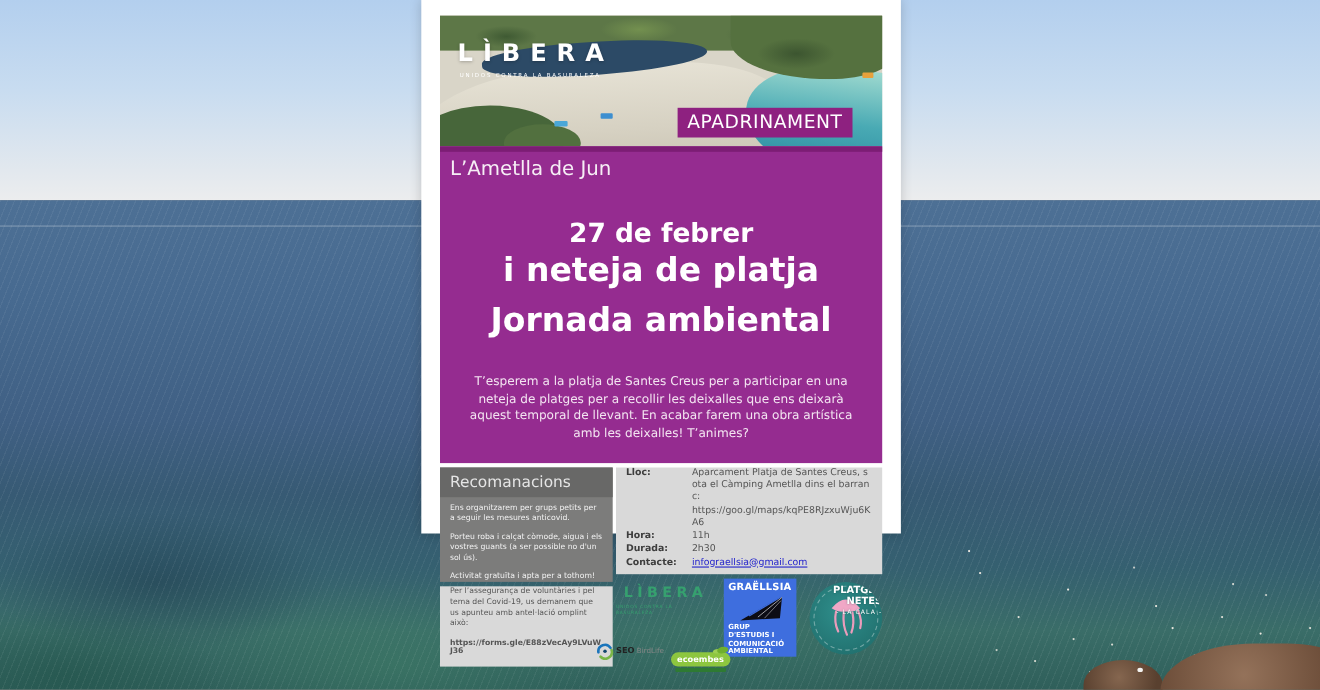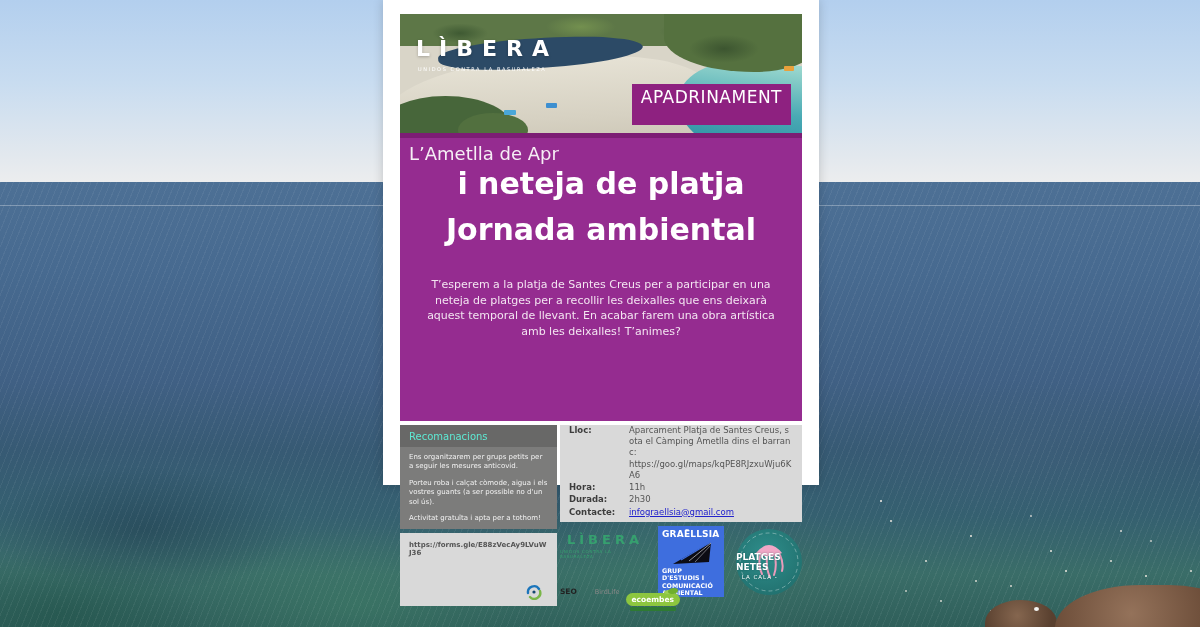--- a/index.html
+++ b/index.html
@@ -60,34 +60,34 @@
   .shrub-c{position:absolute;left:58px;bottom:-14px;width:70px;height:34px;border-radius:50%;background:#52703f;}
   .towel{position:absolute;border-radius:1px;}
   .towel-1{left:104px;top:96px;width:12px;height:5px;background:#4aa7d8;}
   .towel-2{left:146px;top:89px;width:11px;height:5px;background:#3d8fd0;}
   .towel-3{left:384px;top:52px;width:10px;height:5px;background:#e8a13c;}
 
   .libera-hero{position:absolute;left:16px;top:22px;color:#ffffff;}
   .libera-hero-title{font-size:22px;letter-spacing:9px;font-weight:bold;
     text-shadow:0 1px 3px rgba(0,0,0,.25);}
   .libera-hero-sub{font-size:5px;letter-spacing:1.6px;margin-top:5px;margin-left:2px;}
-  .badge{position:absolute;right:11px;bottom:8px;background:var(--badge-bg,#8e2180);color:#fff;
-    font-size:17px;padding:3px 9px 18px;letter-spacing:.5px;}
+  .badge{position:absolute;right:27px;bottom:8px;background:var(--badge-bg,#8e2180);color:#fff;
+    font-size:17px;padding:3px 9px 4px;letter-spacing:.5px;}
 
   
   .magenta{position:absolute;left:17px;top:133px;width:402px;height:288px;
     background:var(--magenta,#952c90);border-top:5px solid var(--magenta-dark,#7c1d74);color:#fff;}
   .location{font-size:18px;padding:5px 0 0 9px;color:#f6eef5;}
   .date{margin-top:34px;text-align:center;font-size:24px;font-weight:bold;}
   .title-l{margin-top:6px;text-align:center;font-size:30px;font-weight:bold;line-height:1.32;}
   .desc{margin:28px auto 0;width:362px;text-align:center;font-size:11px;line-height:1.42;color:#f3e4f1;}
 
   
   .reco{position:absolute;left:17px;top:425px;width:157px;height:104px;background:var(--gray-dark,#7c7c7b);}
-  .reco-head{background:var(--gray-darker,#686867);color:#5eead4;font-size:10px;padding:6px 0 5px 9px;}
+  .reco-head{background:var(--gray-darker,#686867);color:#e5e5e5;font-size:14px;padding:6px 0 5px 9px;}
   .reco-body{padding:6px 9px 0;}
   .reco-body p{margin:0 0 7px;font-size:7px;line-height:1.35;color:#f2f2f2;}
 
   .info{position:absolute;left:177px;top:425px;width:242px;height:97px;background:var(--gray-light,#d9d9d9);}
   .info-head{font-size:14px;color:#3d3d3d;padding:7px 0 4px 9px;letter-spacing:.4px;}
   .info-grid{display:grid;grid-template-columns:56px 1fr;column-gap:4px;row-gap:1px;padding:0 8px 0 9px;}
   .info-label{font-size:8.5px;font-weight:bold;color:#3d3d3d;}
   .info-value{font-size:8.5px;color:#555;line-height:1.32;word-break:break-all;}
   .info-link{color:var(--link-blue,#2222cc);text-decoration:underline;cursor:pointer;}
 
@@ -96,39 +96,39 @@
   .signup-text{font-size:7px;color:#555;line-height:1.4;padding:0 9px;margin:0;}
   .signup-link{font-size:7px;color:#555;padding:0 9px;margin-top:8px;word-break:break-all;cursor:pointer;font-weight:bold;}
 
   
   .logos{position:absolute;left:177px;top:526px;width:242px;height:74px;display:flex;justify-content:space-between;}
   .libera-col{width:86px;display:flex;flex-direction:column;align-items:center;padding-top:6px;}
   .lf-title{color:var(--libera-green,#36a06f);font-size:13px;font-weight:bold;letter-spacing:4px;margin-left:4px;}
   .lf-sub{color:var(--libera-green,#36a06f);font-size:4px;letter-spacing:.7px;margin-top:2px;}
   .lf-div{width:38px;height:1px;background:#aaa;margin:7px 0 6px;}
   .lf-row{display:flex;align-items:center;gap:6px;}
-  .seo{display:flex;align-items:center;gap:18px;text-align:right;}
+  .seo{display:flex;align-items:center;gap:2px;text-align:right;}
   .seo-text{font-size:7.5px;font-weight:bold;color:#222;}
   .seo-suffix{font-size:6.5px;font-weight:normal;color:#888;}
   .eco{display:flex;flex-direction:column;align-items:center;margin-top:21px;}
   .eco-pill{background:var(--ecoembes-green,#8dc63f);color:#fff;font-size:7.5px;font-weight:bold;
     border-radius:7px;padding:2px 6px;position:relative;}
   .eco-leaf{position:absolute;top:-5px;right:2px;width:10px;height:6px;border-radius:60% 40% 60% 40%;
     background:#6faf2e;box-shadow:-5px 1px 0 -1px #9ccf52;}
   .eco-bar{width:46px;height:4px;background:#2e7a33;margin-top:1px;border-radius:1px;}
 
   .graellsia{width:66px;height:71px;background:var(--graellsia-blue,#3e6ede);color:#fff;padding:3px 4px;}
   .gr-name{font-size:9px;font-weight:bold;letter-spacing:.2px;}
   .gr-wing{display:block;margin:1px auto 1px;}
   .gr-sub{font-size:6.3px;font-weight:bold;line-height:1.18;}
 
   .platges{width:66px;height:66px;border-radius:50%;background:radial-gradient(circle at 45% 40%,#2f8f8c,#227270 75%,#1c5f5f 100%);
     margin-top:3px;position:relative;overflow:hidden;}
   .platges svg{position:absolute;left:0;top:0;}
-  .pl-text{position:absolute;left:0;top:24px;width:100%;text-align:left;color:#fff;
+  .pl-text{position:absolute;left:0;top:4px;width:100%;text-align:right;color:#fff;
     font-size:9px;font-weight:bold;line-height:1.1;text-shadow:0 0 2px rgba(0,60,60,.5);}
   .pl-cala{font-size:5.5px;font-weight:normal;letter-spacing:1px;margin-top:1px;}
 </style>
 </head>
 <body>
 
 <div class="stage">
 
   <div class="bg">
     <div class="bg-sky"></div>
@@ -158,21 +158,22 @@
       <div class="towel towel-3"></div>
 
       <div class="libera-hero">
         <div class="libera-hero-title">LÌBERA</div>
         <div class="libera-hero-sub">UNIDOS CONTRA LA BASURALEZA</div>
       </div>
       <div class="badge">APADRINAMENT</div>
     </div>
 
     <div class="magenta">
-      <div class="location">L’Ametlla de Apr</div>
+      <div class="location">L’Ametlla de Jun</div>
+      <div class="date">27 de febrer</div>
       <div class="title-l" style="margin-top:0;">i neteja de platja</div>
       <div class="title-l">Jornada ambiental</div>
       <p class="desc">T’esperem a la platja de Santes Creus per a participar en una neteja de platges per a recollir les deixalles que ens deixarà aquest temporal de llevant. En acabar farem una obra artística amb les deixalles! T’animes?</p>
     </div>
 
     <div class="reco">
       <div class="reco-head">Recomanacions</div>
       <div class="reco-body">
         <p>Ens organitzarem per grups petits per a seguir les mesures anticovid.</p>
         <p>Porteu roba i calçat còmode, aigua i els vostres guants (a ser possible no d'un sol ús).</p>
@@ -190,20 +191,21 @@
         <div class="info-label">Hora:</div>
         <div class="info-value">11h</div>
         <div class="info-label">Durada:</div>
         <div class="info-value">2h30</div>
         <div class="info-label">Contacte:</div>
         <div class="info-value info-link">infograellsia@gmail.com</div>
       </div>
     </div>
 
     <div class="signup">
+      <p class="signup-text">Per l’assegurança de voluntàries i pel tema del Covid-19, us demanem que us apunteu amb antel·lació omplint això:</p>
       <div class="signup-link">https://forms.gle/E88zVecAy9LVuWJ36</div>
     </div>
 
     <div class="logos">
 
       <div class="libera-col">
         <div class="lf-title">LÌBERA</div>
         <div class="lf-sub">UNIDOS CONTRA LA BASURALEZA</div>
         <div class="lf-div"></div>
         <div class="lf-row">

